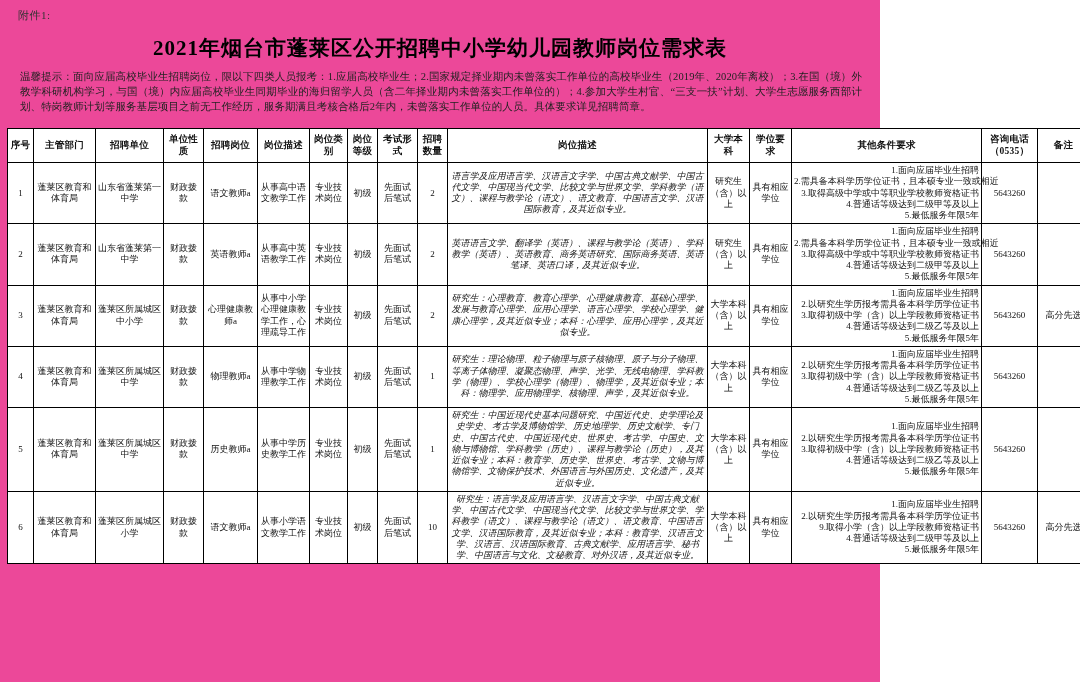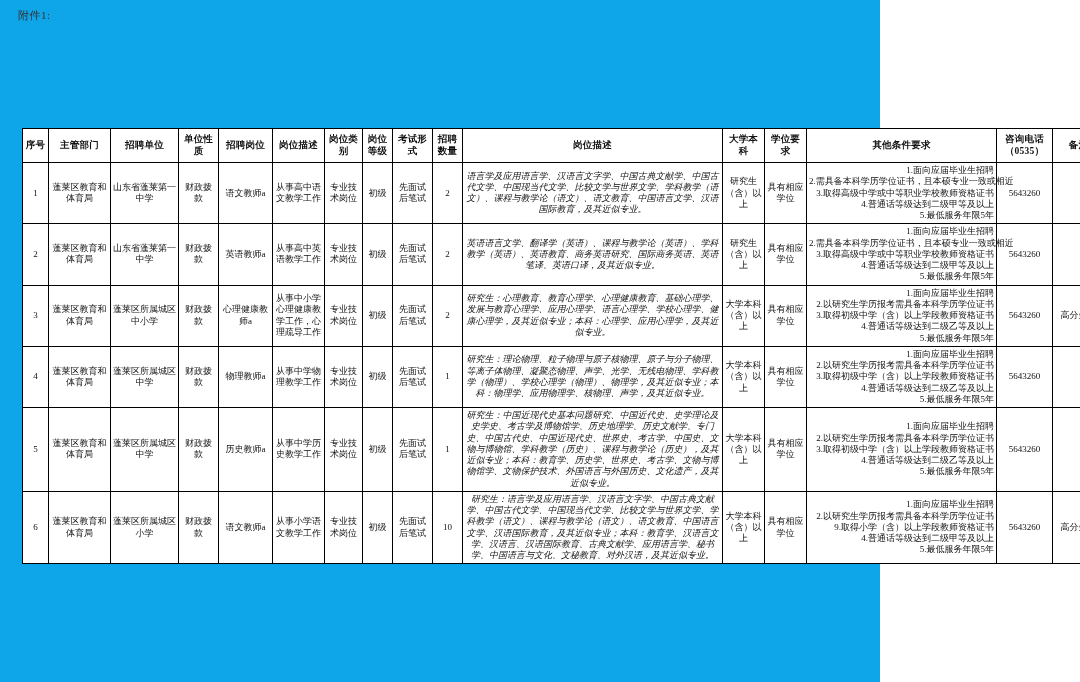--- a/index.html
+++ b/index.html
@@ -7,21 +7,21 @@
     margin: 0; padding: 0;
     width: 1080px; height: 682px;
     background: #ffffff;
     font-family: "Liberation Serif", "DejaVu Serif", serif;
     color: #111;
     overflow: hidden;
   }
   #page {
     position: relative;
     width: 880px; height: 682px;
-    background: #0ea5e9;
+    background: #ec4899;
     padding: 12px;
   }
   .attach-label {
     position: absolute;
     left: 18px; top: 8px;
     font-size: 11px;
     color: #333;
     font-family: "Liberation Serif", serif;
     letter-spacing: .5px;
   }
@@ -40,21 +40,21 @@
     left: 20px; right: 18px; top: 70px;
     font-size: 10.5px;
     line-height: 1.42;
     text-align: justify;
     color: #222;
     letter-spacing: .1px;
   }
 
   .table-wrap {
     position: absolute;
-    left: 22px; top: 128px;
+    left: 7px; top: 128px;
     width: 1042px;
   }
   table.req {
     border-collapse: collapse;
     width: 1042px;
     table-layout: fixed;
     background: #fff;
   }
   table.req th, table.req td {
     border: 1px solid #000;
@@ -111,21 +111,23 @@
     white-space: nowrap;
   }
 </style>
 </head>
 <body>
 
 <div id="page">
 
   <div class="attach-label">附件1:</div>
 
-
+  <div class="doc-title">2021年烟台市蓬莱区公开招聘中小学幼儿园教师岗位需求表</div>
+
+  <div class="notice">温馨提示：面向应届高校毕业生招聘岗位，限以下四类人员报考：1.应届高校毕业生；2.国家规定择业期内未曾落实工作单位的高校毕业生（2019年、2020年离校）；3.在国（境）外教学科研机构学习，与国（境）内应届高校毕业生同期毕业的海归留学人员（含二年择业期内未曾落实工作单位的）；4.参加大学生村官、“三支一扶”计划、大学生志愿服务西部计划、特岗教师计划等服务基层项目之前无工作经历，服务期满且考核合格后2年内，未曾落实工作单位的人员。具体要求详见招聘简章。</div>
 
   <div class="table-wrap">
     <table class="req">
       <colgroup>
         <col class="c-seq">
           <col class="c-dept">
           <col class="c-unit">
           <col class="c-nature">
         <col class="c-post">
           <col class="c-desc">

